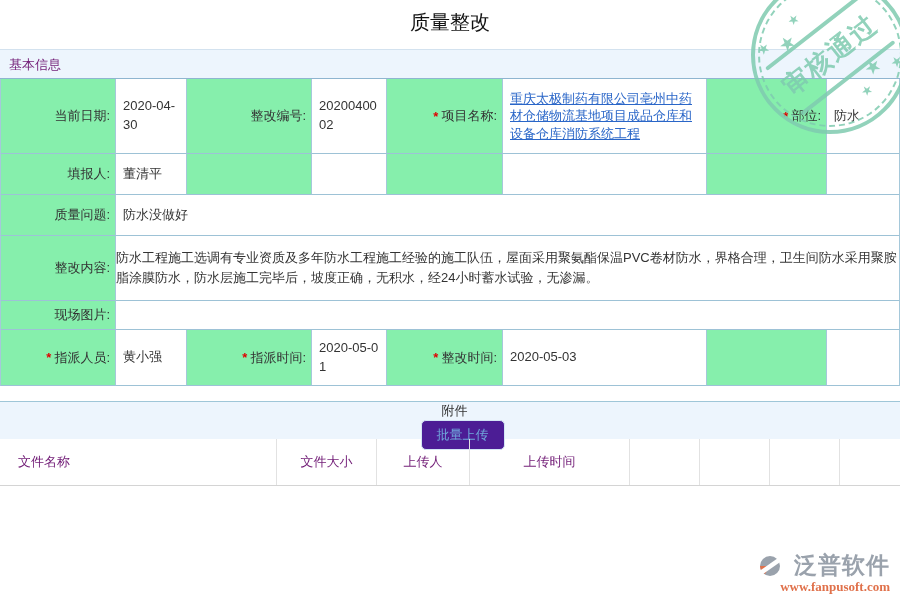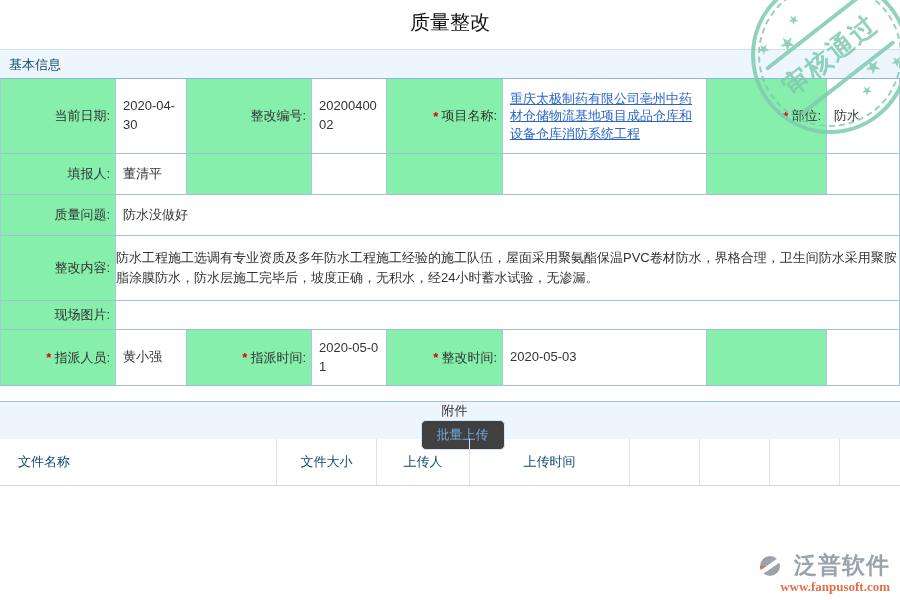--- a/index.html
+++ b/index.html
@@ -10,21 +10,21 @@
     font-size:13px; color:#333;
   }
   .page-title {
     text-align:center; font-size:20px; font-weight:normal; color:#111;
     padding-top:9px; height:49px;
   }
   
   .section-bar {
     height:30px; line-height:29px; background:#edf5fd;
     border-top:1px solid #d3e2ef; border-bottom:1px solid #8fb5d0;
-    padding-left:9px; color:#0c4a6e;
+    padding-left:9px; color:#701a75;
   }
   
   .form-table { width:900px; border-left:1px solid #a5c8da; }
   .frow { display:grid; width:900px; }
   .frow.cols8 { grid-template-columns:115px 71px 125px 75px 116px 204px 120px 73px; }
   .frow.cols2 { grid-template-columns:115px 784px; }
   .cell {
     border-right:1px solid #a5c8da; border-bottom:1px solid #9dc2d6;
     display:flex; align-items:center; overflow:hidden;
   }
@@ -35,27 +35,27 @@
   .h75{height:75px;} .h41{height:41px;} .h65{height:65px;}
   .h29{height:29px;} .h56{height:56px;} .h53{height:53px;}
   .project-link { color:#2a66c8; text-decoration:underline; line-height:1.35; word-break:break-all; cursor:pointer; }
   
   .gap { height:15px; }
   .attach-bar {
     height:38px; background:#edf5fd; border-top:1px solid #9fc6d8;
     display:flex; align-items:center; padding-left:9px;flex-direction:column;
   }
   .batch-btn {
-    margin-left:16px; padding:5px 15px; background:#404040;
+    margin-left:16px; padding:5px 15px; background:#4c1d95;
     border:1px solid #d3e6f5; border-radius:5px; color:#6fa8dc;
     font-size:13px; cursor:pointer; font-family:inherit;
   }
   .attach-head { display:grid; grid-template-columns:277px 100px 93px 160px 70px 70px 70px 60px;
     width:900px; height:47px; border-bottom:1px solid #d4d4d4; }
-  .acell { border-right:1px solid #e2e2e2; display:flex; align-items:center; justify-content:center; color:#0c4a6e; }
+  .acell { border-right:1px solid #e2e2e2; display:flex; align-items:center; justify-content:center; color:#701a75; }
   .acell:last-child { border-right:none; }
   .acell.first { justify-content:flex-start; padding-left:18px; }
   
   .stamp {
     position:absolute; left:751px; top:-24px; width:158px; height:158px;
     color:#7fcbb0; opacity:.85; pointer-events:none; z-index:5;
   }
   .stamp-outer { position:absolute; inset:0; border:4px solid currentColor; border-radius:50%; }
   .stamp-inner { position:absolute; inset:7px; border:2px dashed currentColor; border-radius:50%; }
   .stamp-rot { position:absolute; inset:0; transform:rotate(-38deg); display:flex; flex-direction:column; align-items:center; justify-content:center; }

